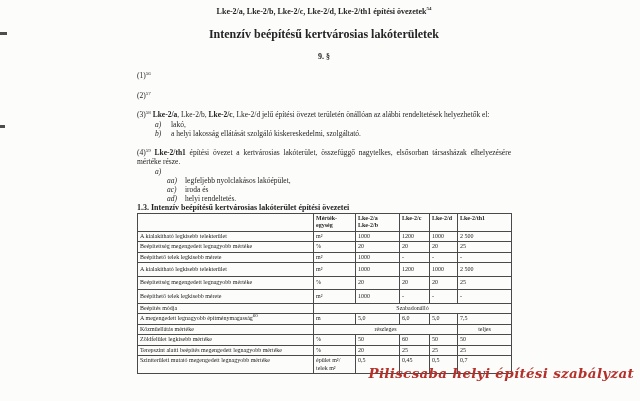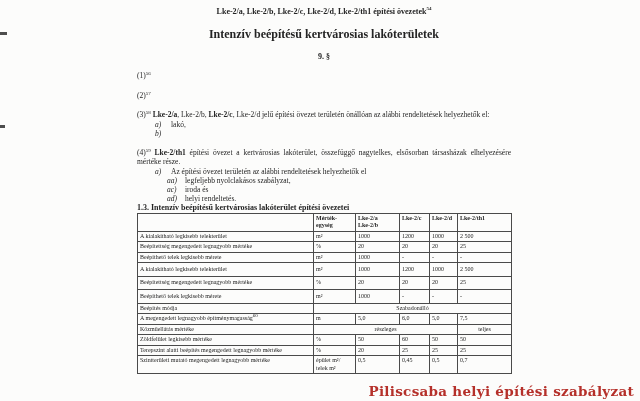--- a/index.html
+++ b/index.html
@@ -27,23 +27,23 @@
   .indent2{margin-left:30px;}
   .sublist .marker{width:18px;}
   .sec-heading{font-size:8px;font-weight:bold;margin-bottom:1px;}
   table{border-collapse:collapse;width:374px;table-layout:fixed;font-size:6px;line-height:7.5px;}
   td,th{border:1px solid #4a4a4a;padding:1px 2px;vertical-align:top;text-align:left;font-weight:normal;word-wrap:break-word;}
   th{font-weight:bold;}
   .blk{display:block;}
   .cell-center{text-align:center;}
   .tall td{padding:2.5px 2px;}
   .watermark{
-    position:absolute;right:6px;bottom:2px;
+    position:absolute;right:6px;bottom:20px;
     font-family:"DejaVu Serif", serif;
-    font-weight:bold;font-size:13.5px;letter-spacing:0.3px;
+    font-weight:bold;font-size:13.5px;letter-spacing:0.3px;font-style:italic;
   }
   .artifact{position:absolute;left:0;background:#4d4d4d;}
   .a1{top:32px;width:7px;height:3px;}
   .a2{top:125px;width:5px;height:3px;}
 </style>
 </head>
 <body>
 
 <div class="artifact a1"></div>
 <div class="artifact a2"></div>
@@ -61,31 +61,31 @@
   <p class="para p-num"><span>(2)</span><sup>57</sup></p>
 
   <p class="para p-num justify"><span>(3)</span><sup>58</sup><span> </span><span class="bold">Lke-2/a</span><span>, Lke-2/b, </span><span class="bold">Lke-2/c</span><span>, Lke-2/d jelű építési övezet területén önállóan az alábbi rendeltetések helyezhetők el:</span></p>
 
   <div class="list-row indent1">
     <span class="marker">a)</span>
     <span>lakó,</span>
   </div>
   <div class="list-row indent1">
     <span class="marker">b)</span>
+    <span>a helyi lakosság ellátását szolgáló kiskereskedelmi, szolgáltató.</span>
   </div>
 
   <p class="para p-num justify"><span>(4)</span><sup>59</sup><span> </span><span class="bold">Lke-2/th1</span><span> építési övezet a kertvárosias lakóterület, összefüggő nagytelkes, elsősorban társasházak elhelyezésére mértéke része.</span></p>
 
   <div class="list-row indent1">
     <span class="marker">a)</span>
-    <span>Az építési övezet területén az alábbi rendeltetések helyezhetők el</span>
   </div>
   <div class="list-row indent2 sublist">
     <span class="marker">aa)</span>
-    <span>legfeljebb nyolclakásos szabályzat,</span>
+    <span>legfeljebb nyolclakásos lakóépület,</span>
   </div>
   <div class="list-row indent2 sublist">
     <span class="marker">ac)</span>
     <span>iroda és</span>
   </div>
   <div class="list-row indent2 sublist">
     <span class="marker">ad)</span>
     <span>helyi rendeltetés.</span>
   </div>
 

